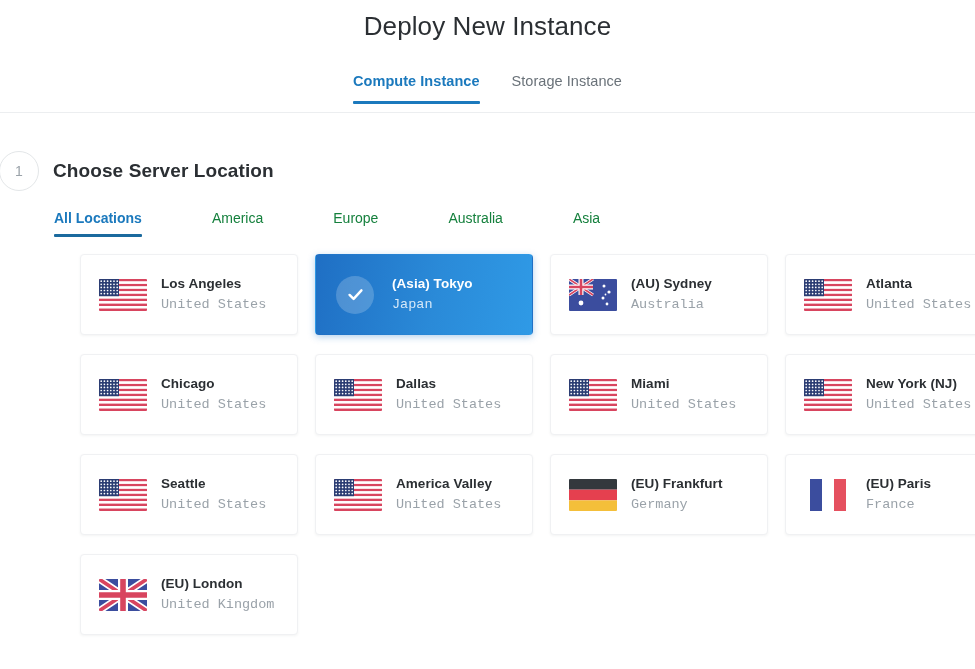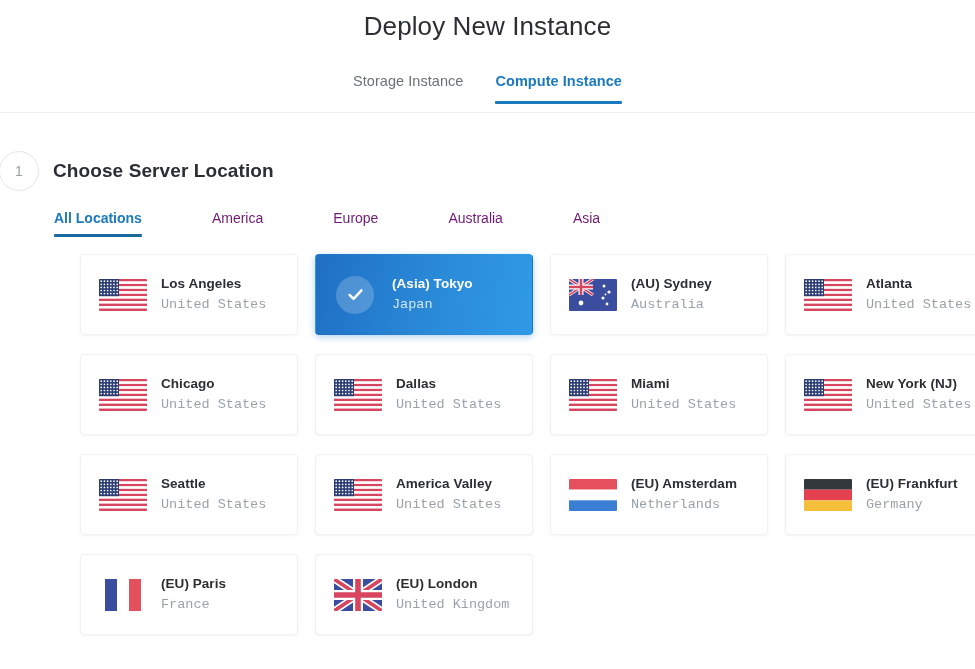--- a/index.html
+++ b/index.html
@@ -94,21 +94,21 @@
   
   .filter-tabs {
     display: flex;
     align-items: flex-start;
     margin-top: 19px;
     padding-left: 54px;
     gap: 40px;
   }
   .filter-tab {
     font-size: 14px;
-    color: #701a75;
+    color: #15803d;
     margin-right: 30px;
     padding-bottom: 11px;
     position: relative;
     cursor: pointer;
     white-space: nowrap;
   }
   .filter-tab.active {
     color: #1b79bd;
     font-weight: bold;
   }
@@ -194,22 +194,22 @@
   .check-wrap svg { width: 19px; height: 19px; display: block; }
 </style>
 </head>
 <body>
 
 <div class="page">
 
   <h1 class="page-title">Deploy New Instance</h1>
 
   <div class="top-tabbar" id="top-tabbar">
+      <div class="top-tab active">Compute Instance</div>
       <div class="top-tab">Storage Instance</div>
-      <div class="top-tab active">Compute Instance</div>
     </div>
 
   <div class="section">
     <div class="section-head">
       <div class="step-badge">1</div>
       <div class="section-title">Choose Server Location</div>
     </div>
 
     <div class="filter-tabs" id="filter-tabs">
         <div class="filter-tab active">All Locations</div>
@@ -683,33 +683,20 @@
             </svg>
           </div>
           <div class="card-text">
             <div class="card-city">America Valley</div>
             <div class="card-country">United States</div>
           </div>
         </div>
         <div class="card">
           <div class="flag">
             <svg viewBox="0 0 48 32" preserveAspectRatio="none">
-              <rect x="0" y="0" width="48" height="10.67" fill="#e5505f"></rect>
-              <rect x="0" y="10.67" width="48" height="10.66" fill="#ffffff"></rect>
-              <rect x="0" y="21.33" width="48" height="10.67" fill="#3b7fd4"></rect>
-            </svg>
-          </div>
-          <div class="card-text">
-            <div class="card-city">(EU) Amsterdam</div>
-            <div class="card-country">Netherlands</div>
-          </div>
-        </div>
-        <div class="card">
-          <div class="flag">
-            <svg viewBox="0 0 48 32" preserveAspectRatio="none">
               <rect x="0" y="0" width="48" height="10.67" fill="#33383d"></rect>
               <rect x="0" y="10.67" width="48" height="10.66" fill="#e5404f"></rect>
               <rect x="0" y="21.33" width="48" height="10.67" fill="#f4bf3a"></rect>
             </svg>
           </div>
           <div class="card-text">
             <div class="card-city">(EU) Frankfurt</div>
             <div class="card-country">Germany</div>
           </div>
         </div>

